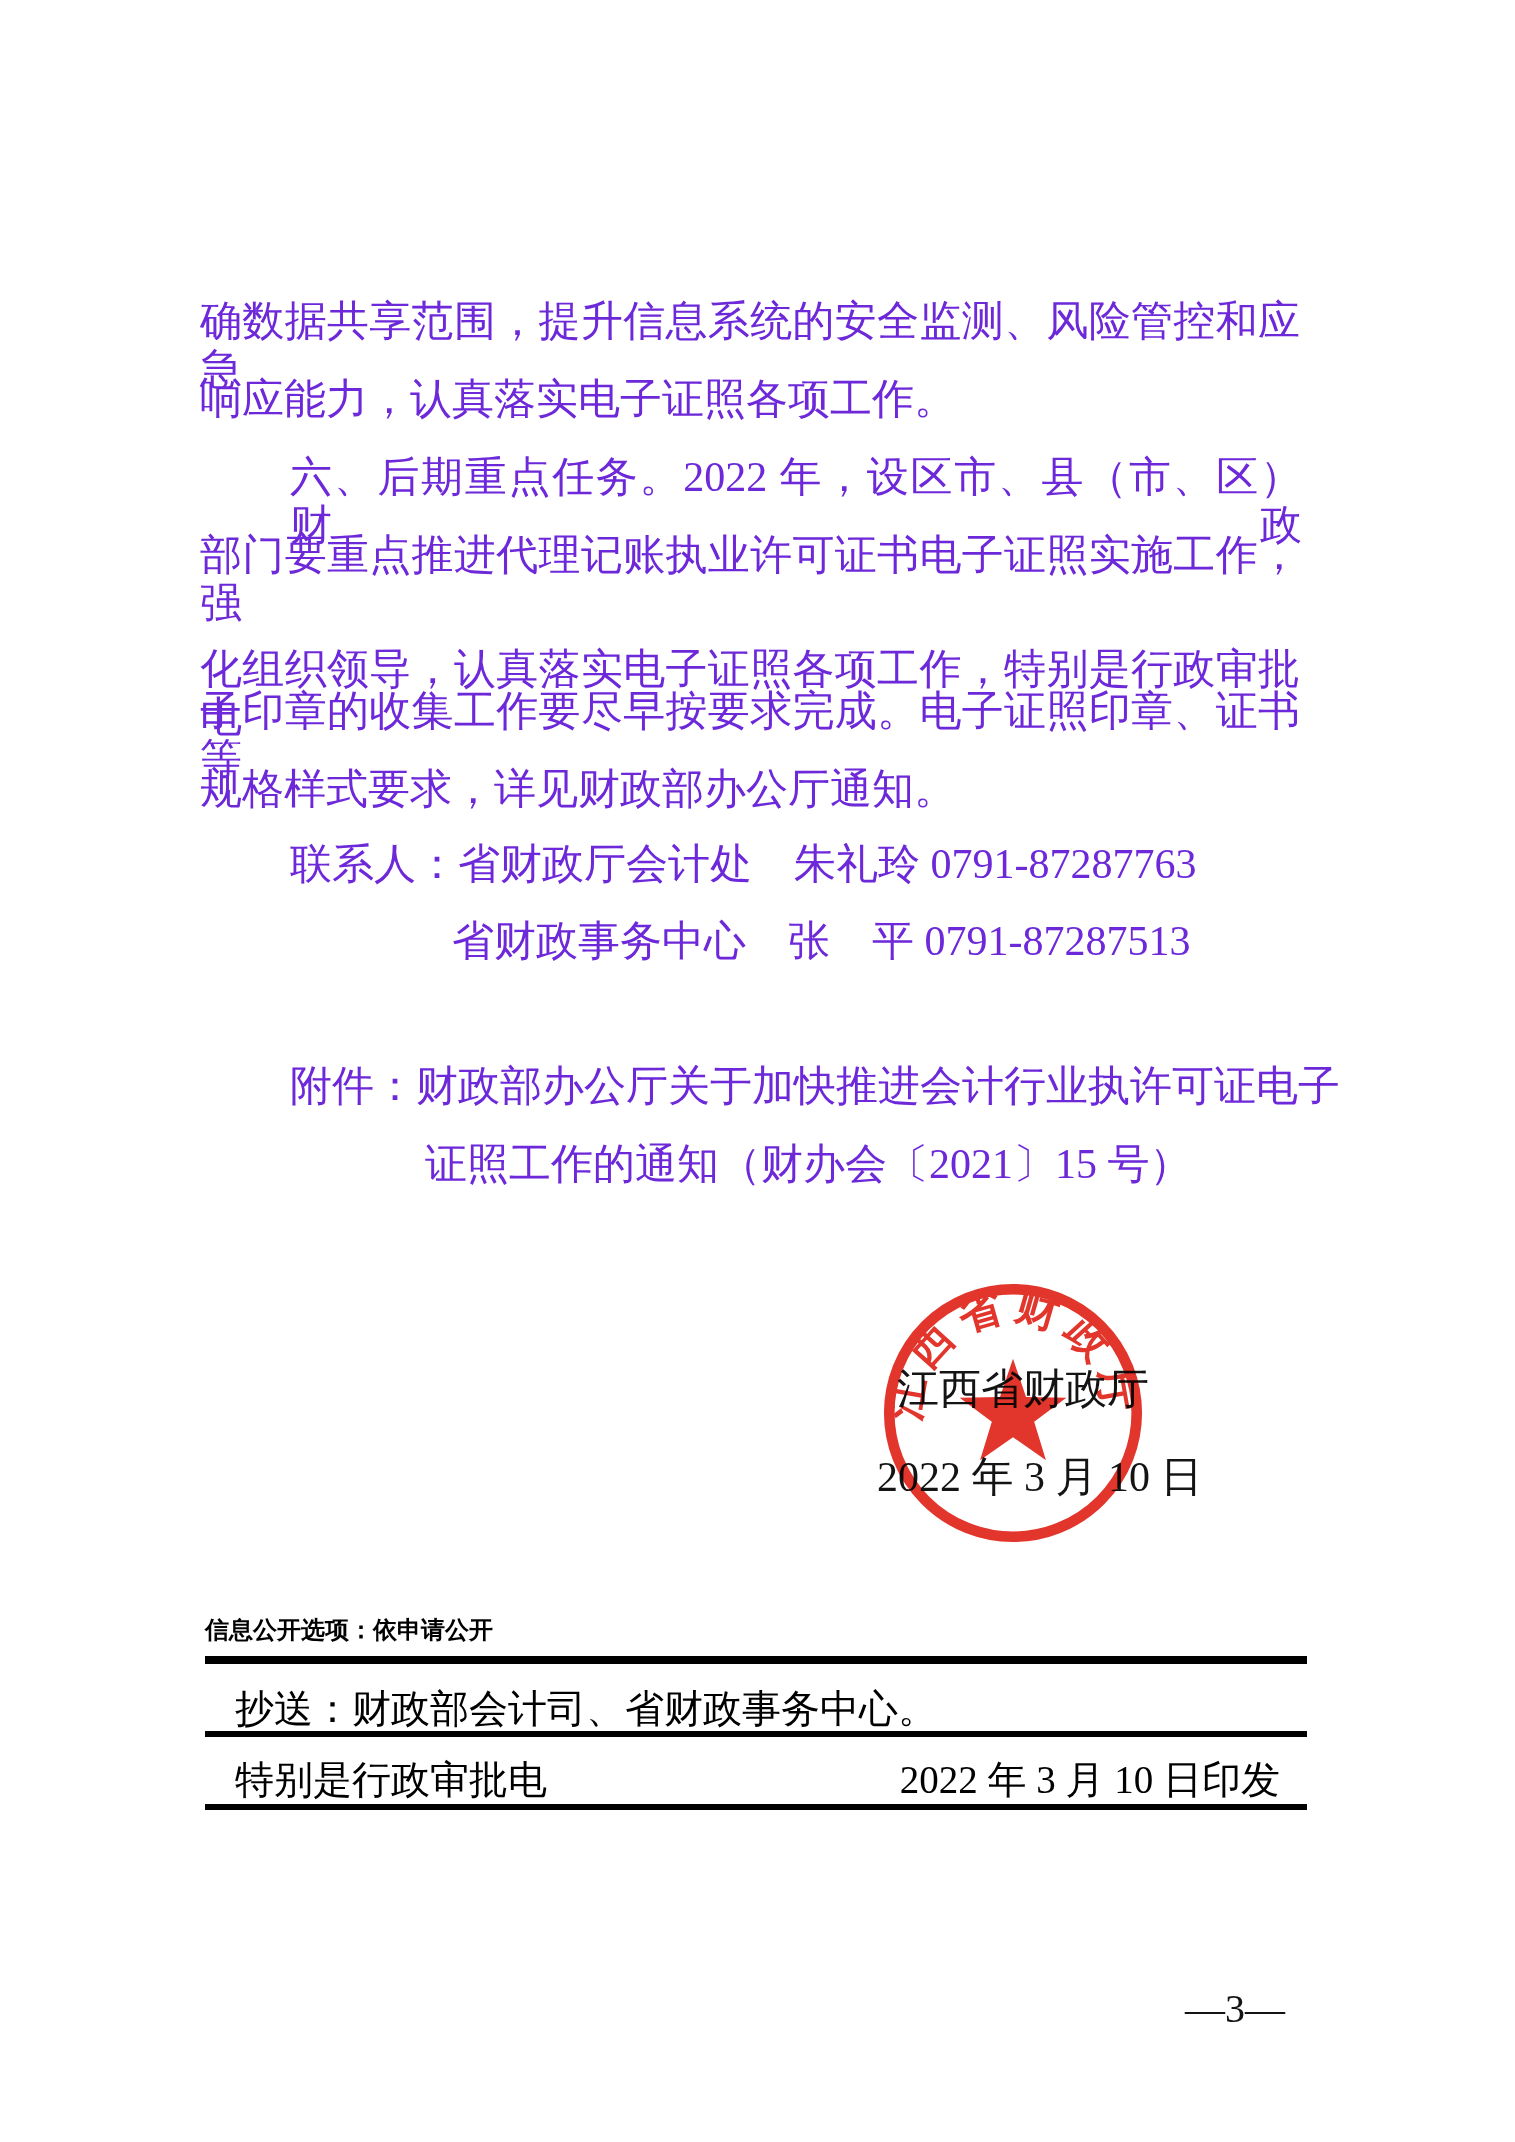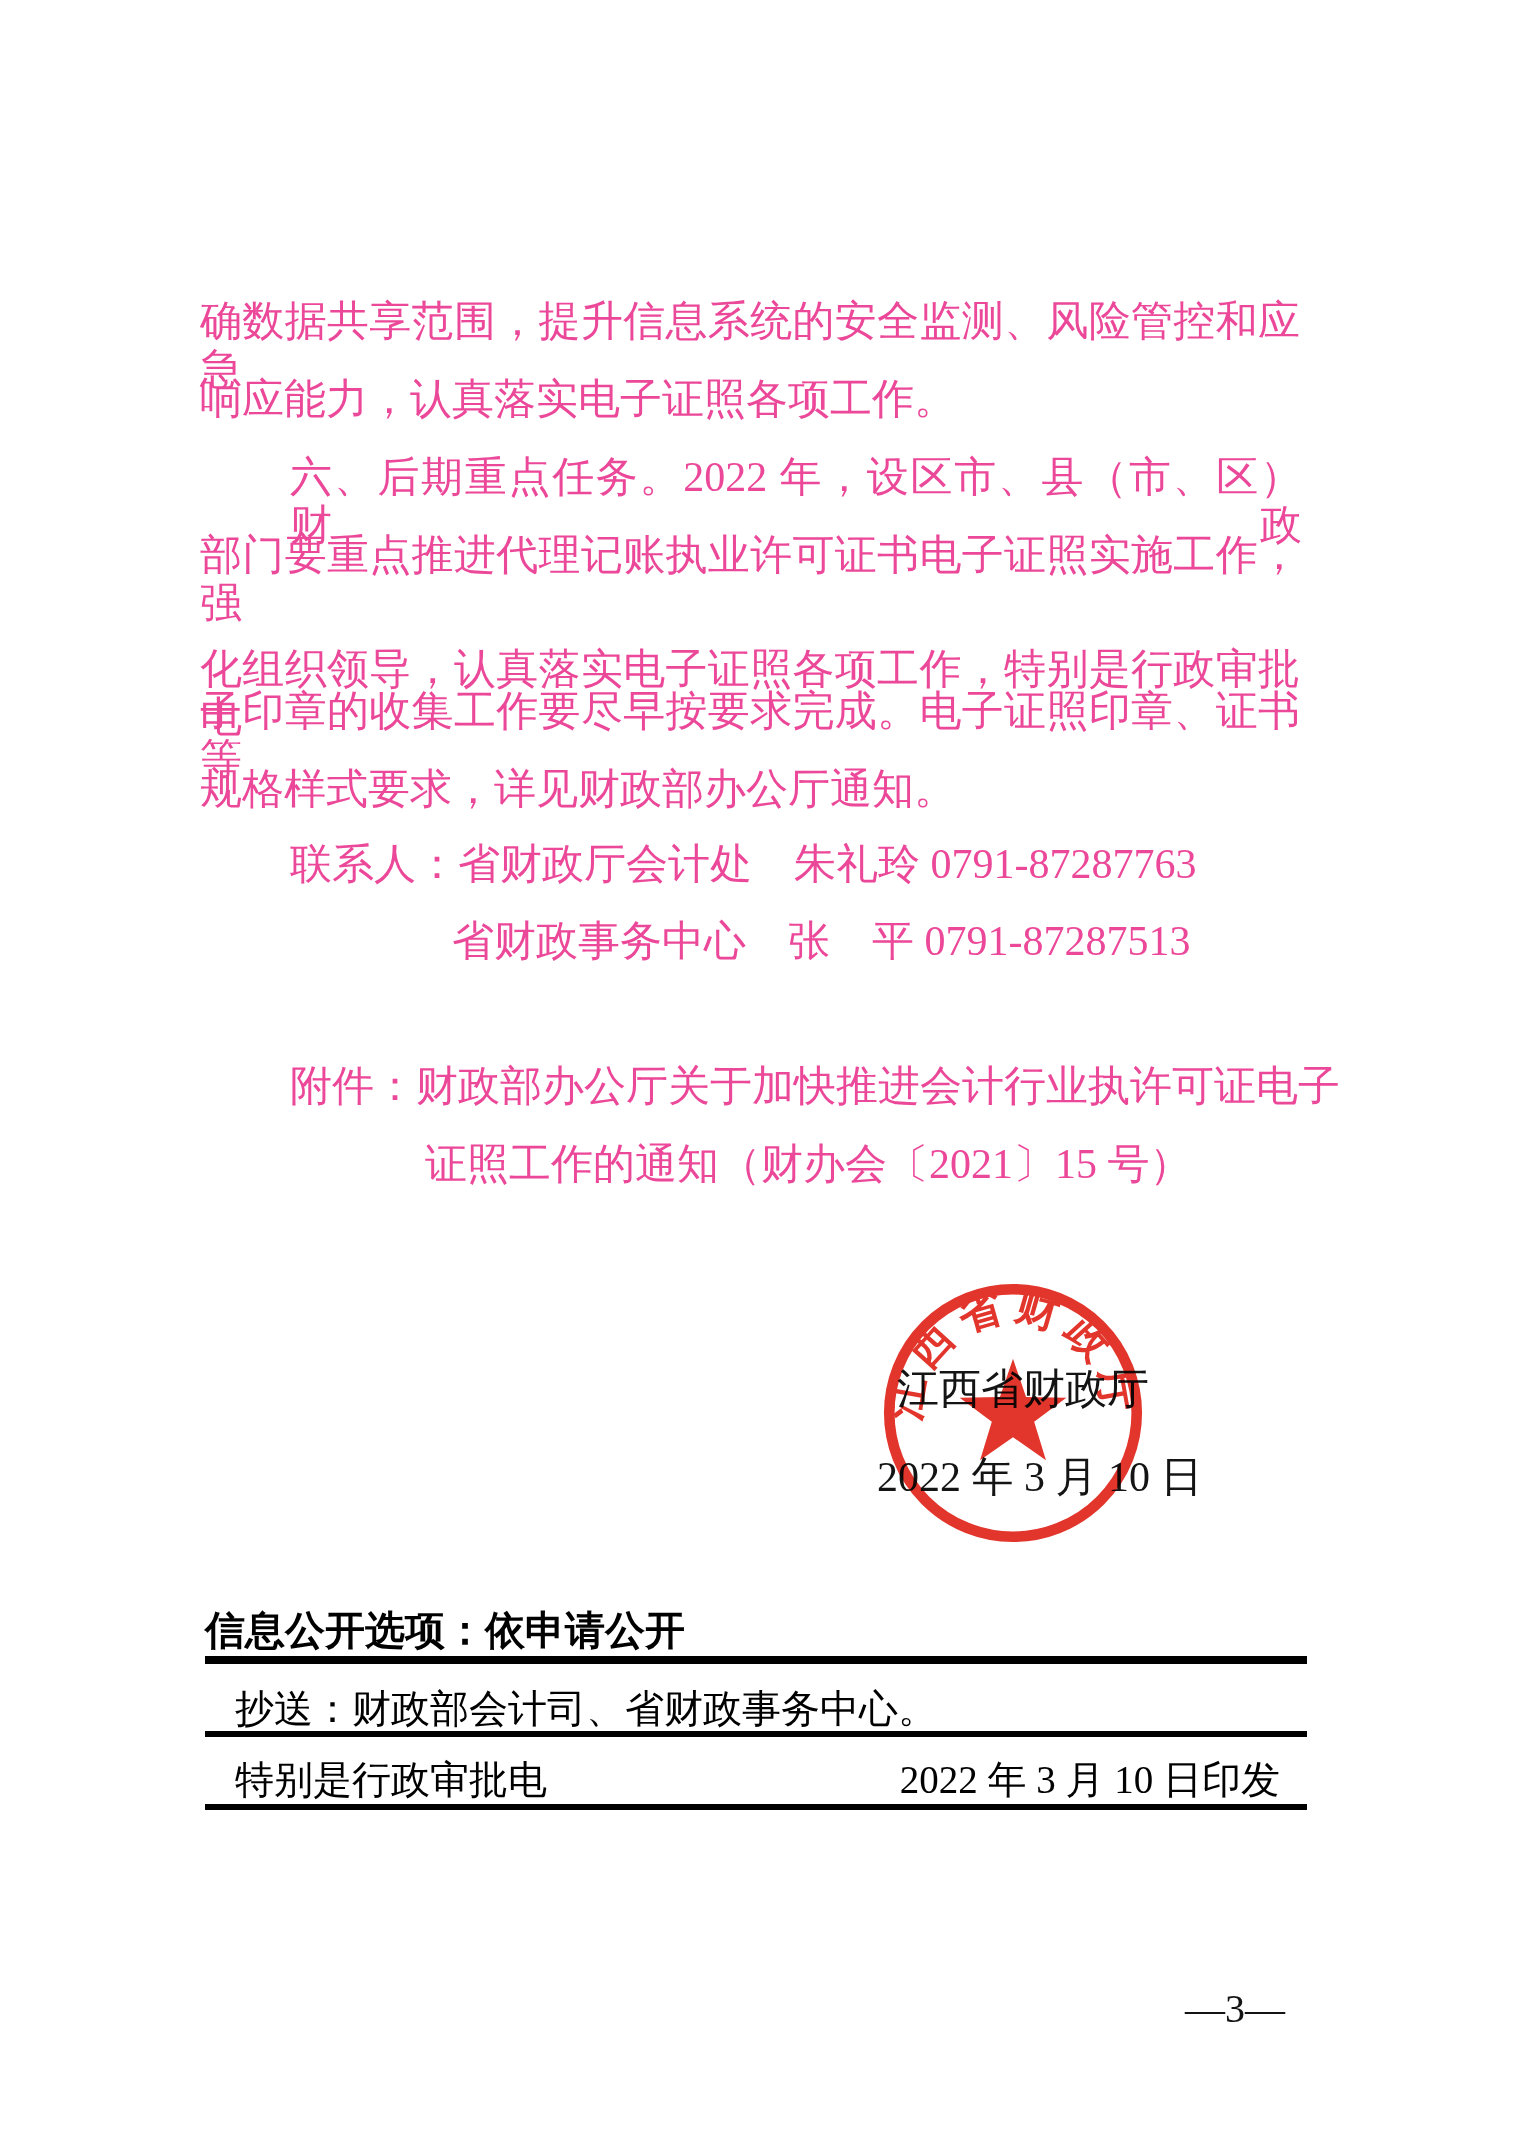--- a/index.html
+++ b/index.html
@@ -9,41 +9,41 @@
     background:#ffffff;
     color:#111111;
     font-family:"Liberation Serif","DejaVu Serif",serif;
     overflow:hidden;
   }
   .bline {
     position:absolute;
     font-size:42px;
     line-height:48px;
     white-space:pre;
-    color:#ec4899;
+    color:#6d28d9;
   }
   .fill {
     white-space:normal;
     text-align:justify;
     text-align-last:justify;
   }
   .lead-bold { font-weight:400; }
   .sig { position:absolute; font-size:42px; line-height:48px; color:#141414; z-index:1; }
   .seal-wrap {
     position:absolute; left:868px; top:1268px;
     width:290px; height:290px;
     z-index:2;
     mix-blend-mode:multiply;
     opacity:0.92;
   }
   .footer-bold {
     position:absolute;
     font-family:"Liberation Sans","DejaVu Sans",sans-serif;
     font-weight:700;
-    font-size:40px; line-height:44px;
+    font-size:24px; line-height:44px;
     color:#000;
     white-space:pre;
   }
   .footer-line {
     position:absolute;
     font-size:39px; line-height:46px;
     color:#000000;
     white-space:pre;
   }
   .rule {

